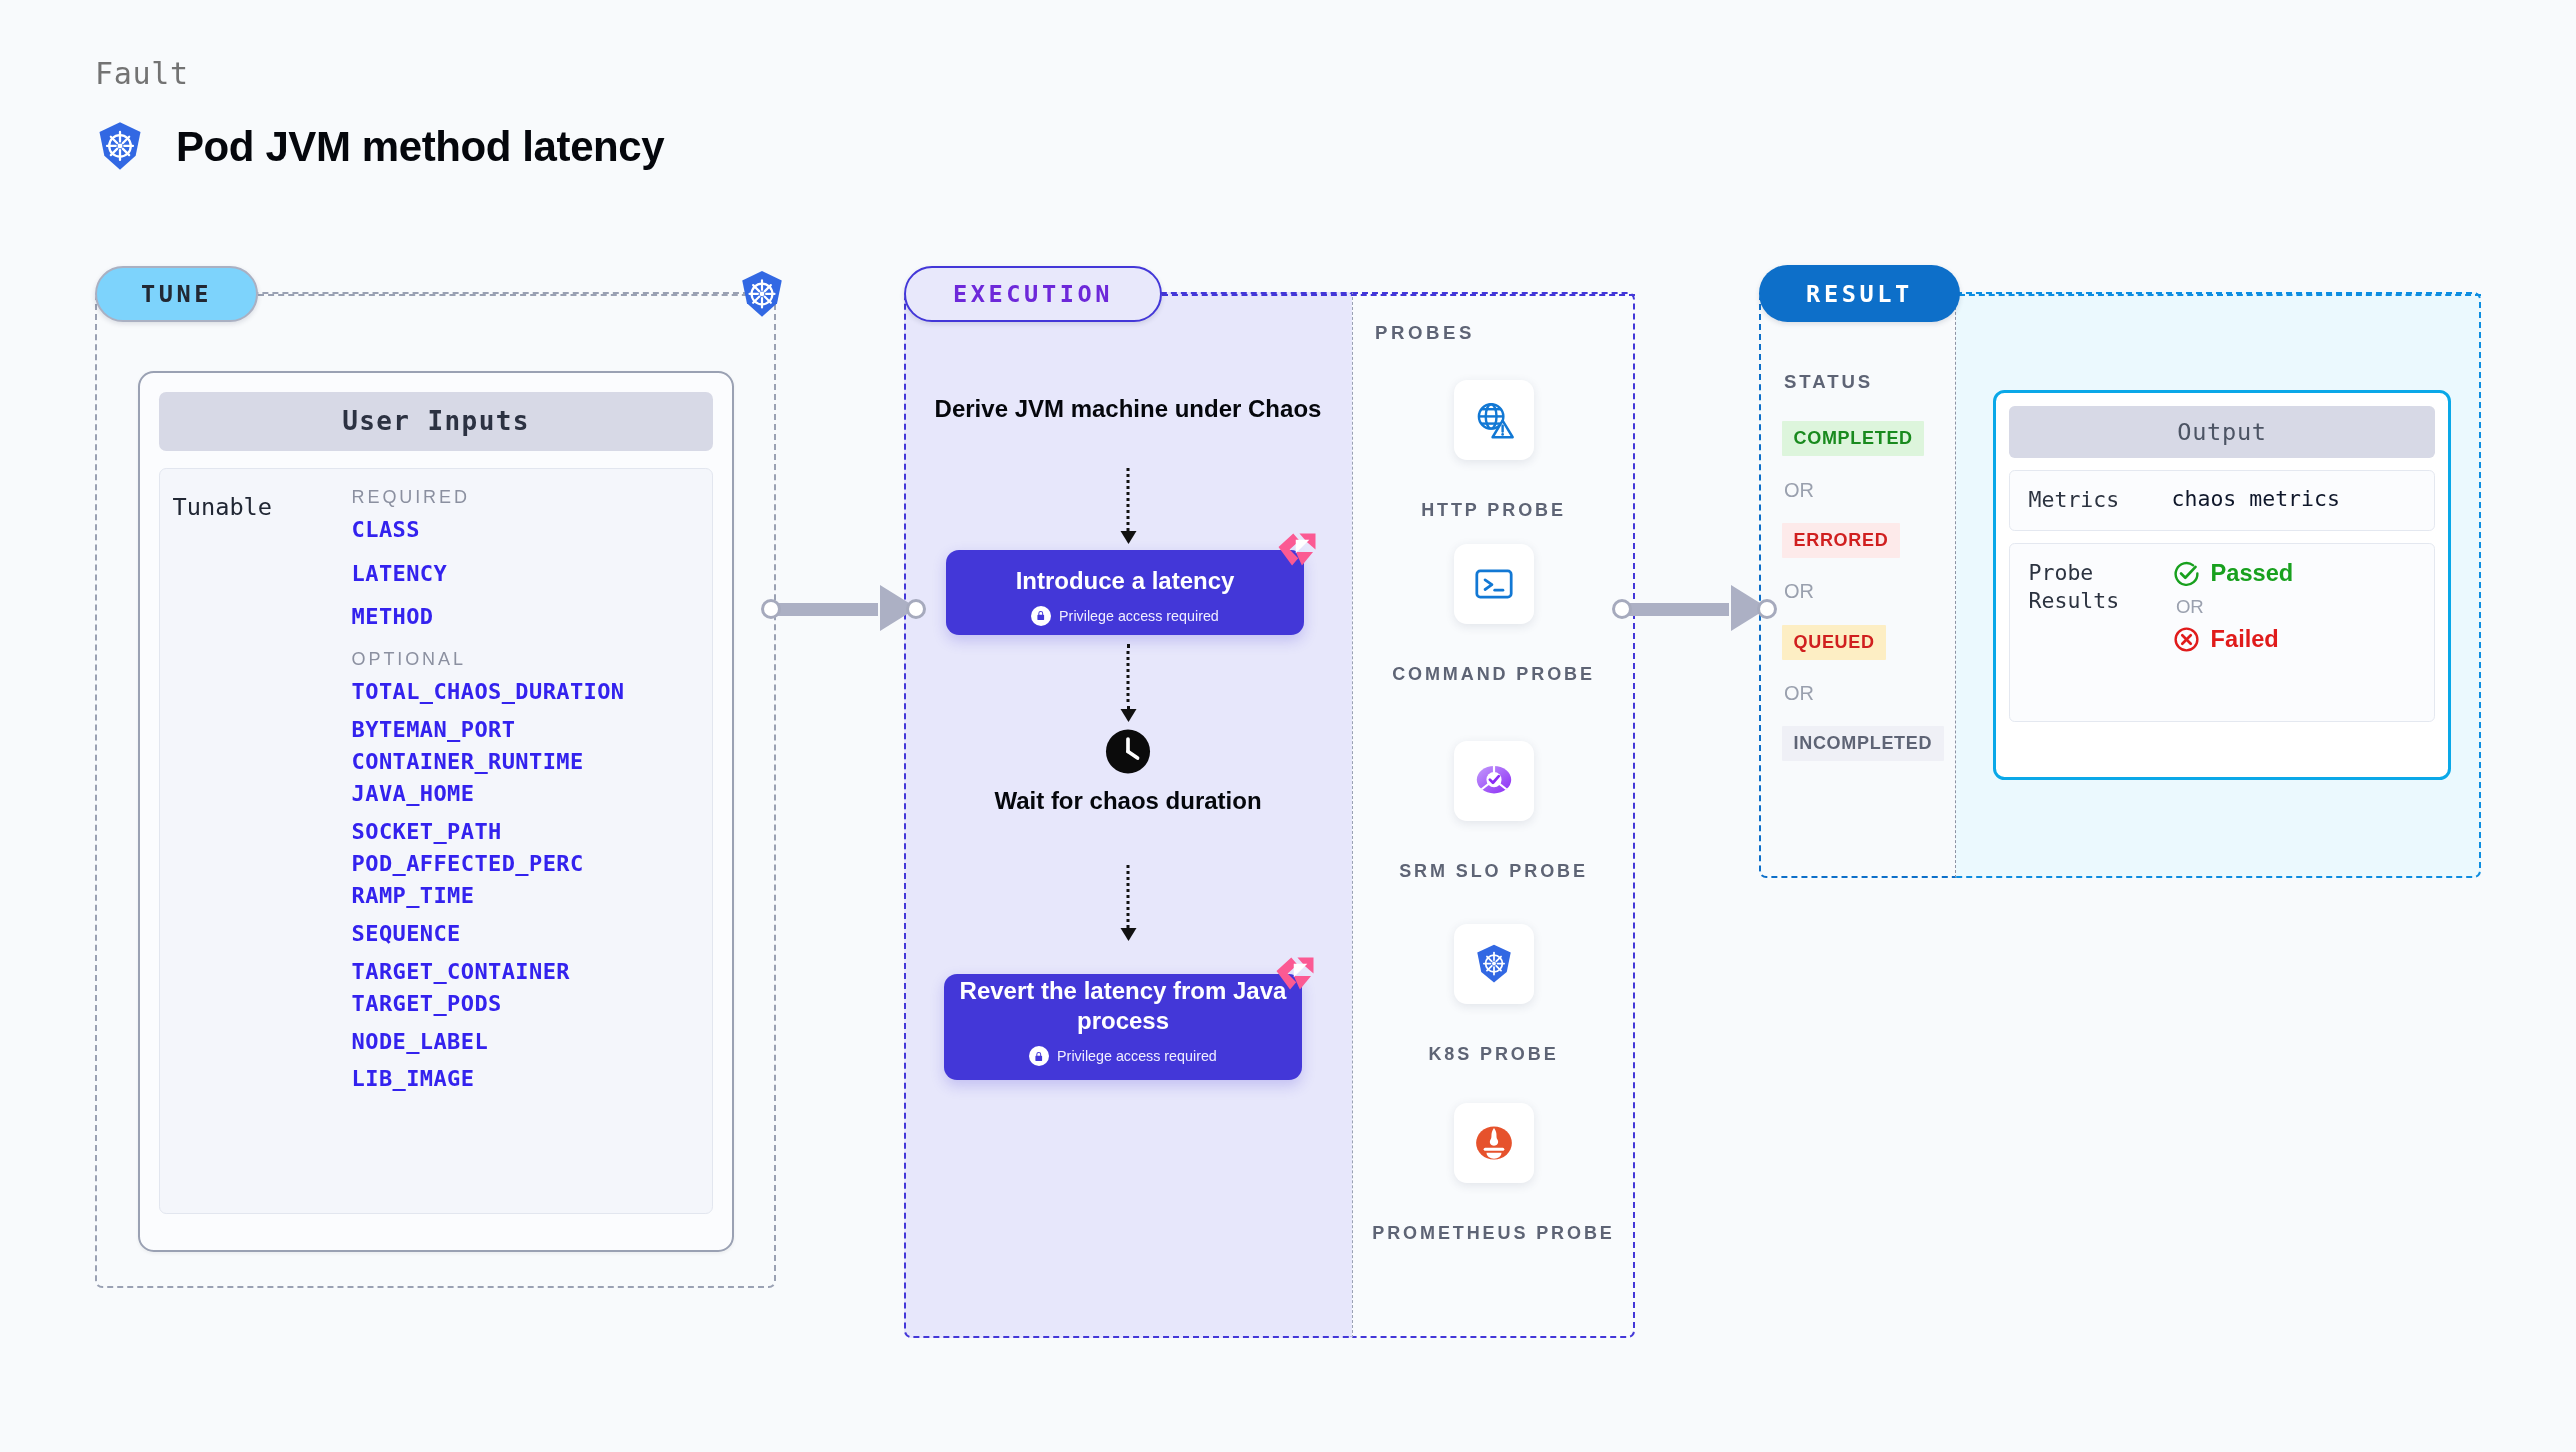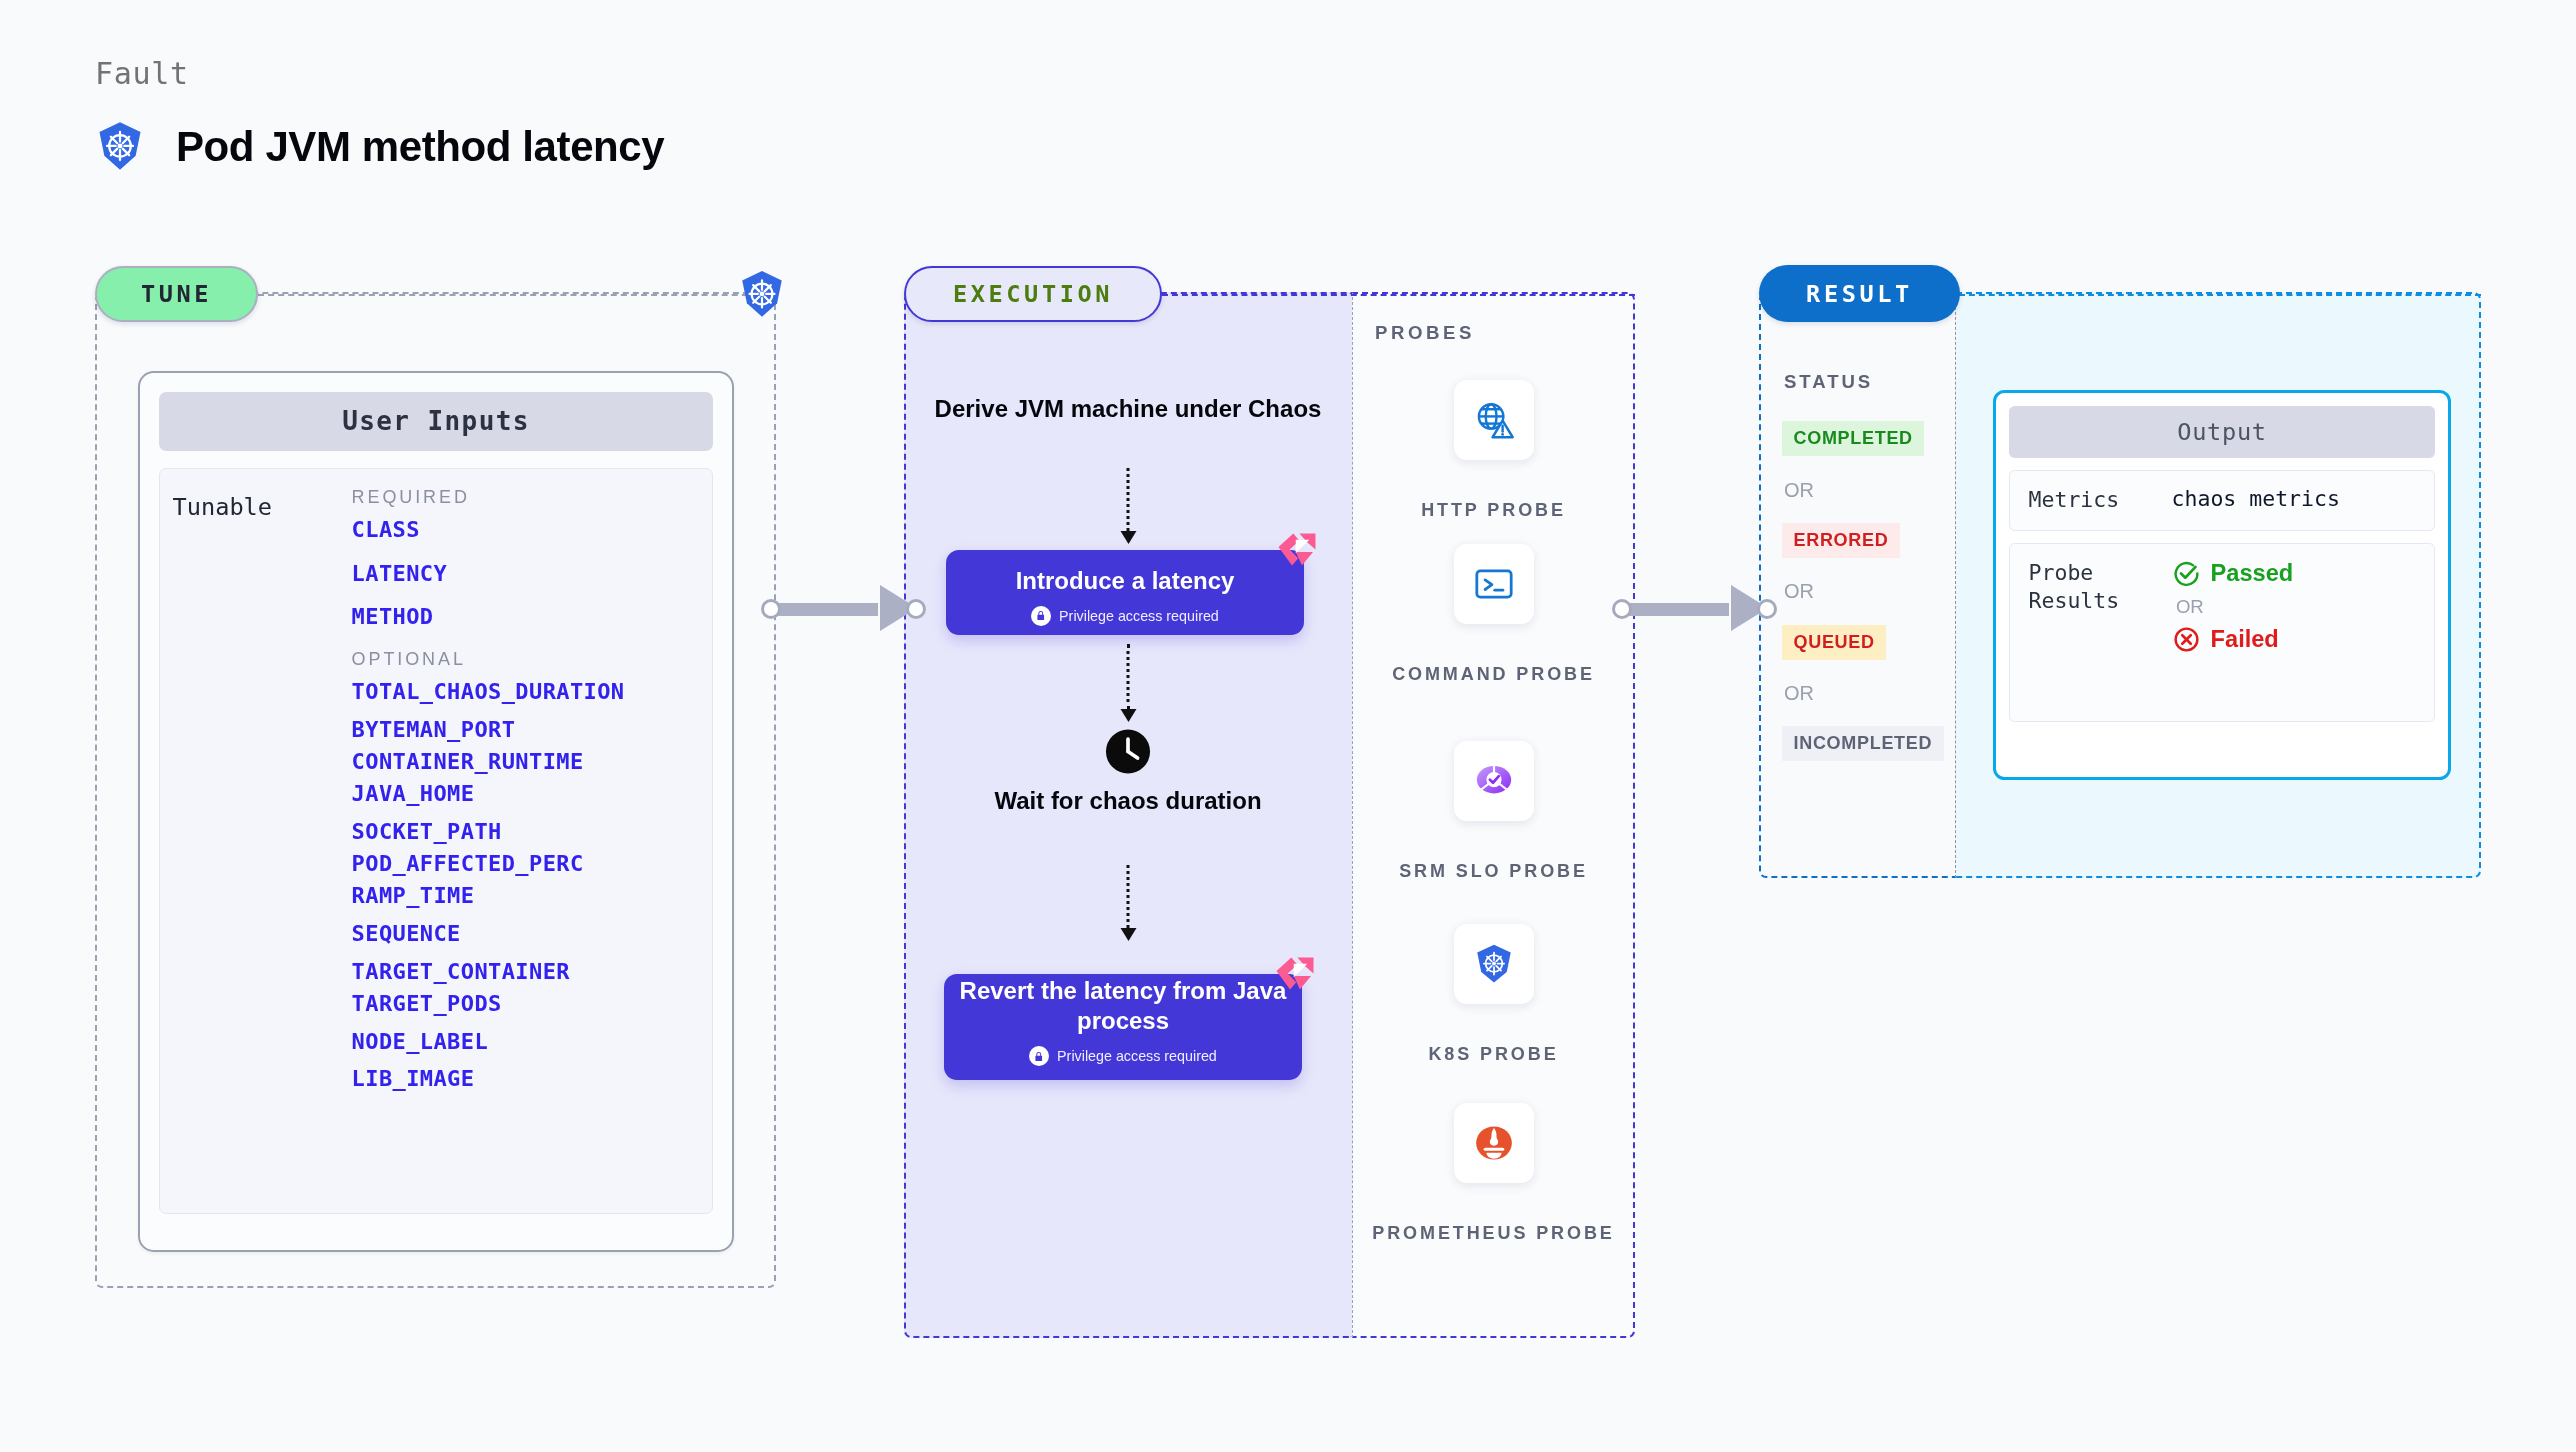--- a/index.html
+++ b/index.html
@@ -27,25 +27,25 @@
   
   .pill {
     position: absolute; display: flex; align-items: center; justify-content: center;
     border-radius: 716px; font-family: "DejaVu Sans Mono", monospace;
     font-weight: bold; letter-spacing: 3.6px; white-space: nowrap;
     box-shadow: 0 2.1px 5.7px rgba(40,50,80,.14);
     z-index: 6;
   }
   .pill-tune {
     left: 95px; top: 266px; width: 163px; height: 56px;
-    background: #86efac; border: 2.1px solid #aab0c2; color: #222833; font-size: 23.6px;
+    background: #7dd3fc; border: 2.1px solid #aab0c2; color: #222833; font-size: 23.6px;
   }
   .pill-exec {
     left: 904px; top: 266px; width: 258px; height: 56px;
-    background: #e8e8fb; border: 2.1px solid #4337d8; color: #4d7c0f; font-size: 23.6px;
+    background: #e8e8fb; border: 2.1px solid #4337d8; color: #6d28d9; font-size: 23.6px;
   }
   .pill-result {
     left: 1759px; top: 265px; width: 201px; height: 57px;
     background: #0d6fc9; border: none; color: #ffffff; font-size: 23.6px;
   }
 
   
   .dashbox { position: absolute; border-style: dashed; border-radius: 7.2px; }
   .tune-box {
     left: 95px; top: 292px; width: 681px; height: 996px;

